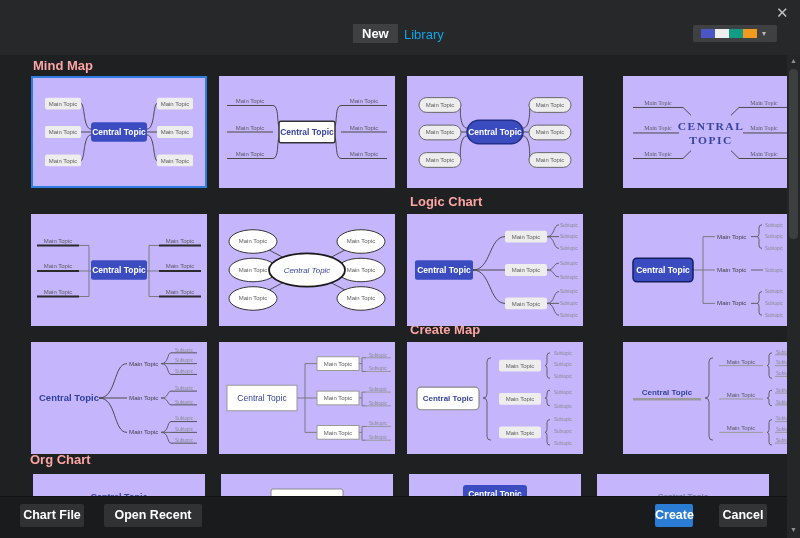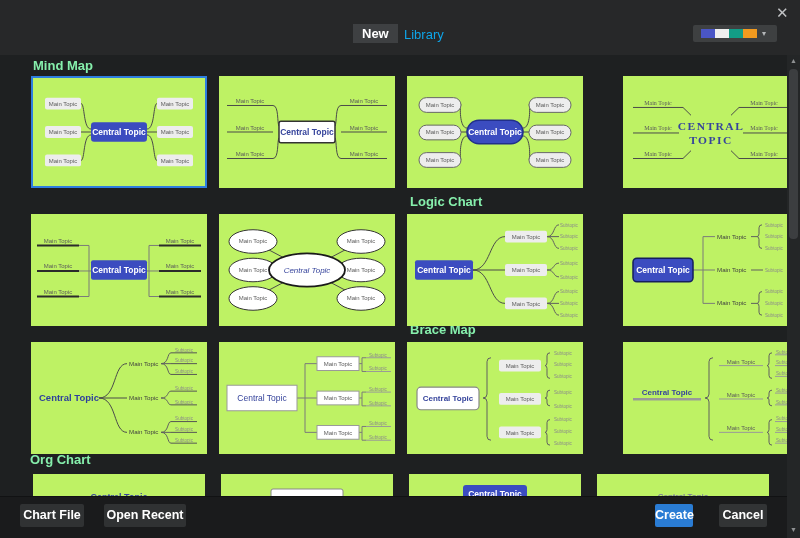--- a/index.html
+++ b/index.html
@@ -4,26 +4,26 @@
 <style>
   html,body{margin:0;padding:0}
   body{width:800px;height:538px;background:#1e2021;font-family:"Liberation Sans",sans-serif;position:relative;overflow:hidden}
   .header{position:absolute;top:0;left:0;right:0;height:55px;background:#272829}
   .tab-new{position:absolute;left:353px;top:24px;background:#3e4042;color:#fff;font-weight:bold;font-size:13px;padding:2px 9px;border-radius:0;cursor:pointer}
   .tab-library{position:absolute;left:404px;top:27px;color:#0ea5e9;font-size:13px;cursor:pointer}
   .close{position:absolute;left:776px;top:4px;color:#c0c2c4;font-size:15px;cursor:pointer}
   .palette{position:absolute;left:693px;top:25px;width:84px;height:17px;background:#3e4041;border-radius:2px;display:flex;align-items:center;padding-left:8px;box-sizing:border-box;cursor:pointer}
   .sw{width:14px;height:9px}
   .chev{color:#b5b7b9;font-size:8px;margin-left:5px;line-height:9px}
-  .sect{position:absolute;font-weight:bold;font-size:13px;color:#86efac}
+  .sect{position:absolute;font-weight:bold;font-size:13px;color:#fca5a5}
   #sect-mindmap{left:33px;top:58px}
   #sect-logic{left:410px;top:194px}
   #sect-brace{left:410px;top:322px}
   #sect-org{left:30px;top:452px}
-  .thumb{position:absolute;width:176px;height:112px;background:#bef264;border:2px solid transparent;box-sizing:border-box;cursor:pointer}
+  .thumb{position:absolute;width:176px;height:112px;background:#c4b5fd;border:2px solid transparent;box-sizing:border-box;cursor:pointer}
   .thumb.sel{border-color:#2d7ee0}
   .thumb.partial{width:172px;height:23px;border:none}
   .r1{top:76px}.r2{top:214px}.r3{top:342px}.r4{top:474px}
   .c1{left:31px}.c2{left:219px}.c3{left:407px}.c4{left:623px}
   .c1p{left:33px}.c2p{left:221px}.c3p{left:409px}.c4p{left:597px}
   .thumb svg{display:block;width:100%;height:100%}
   svg text{font-family:"Liberation Sans",sans-serif}
   .c{font-weight:bold;font-size:8.5px;fill:#fff;text-anchor:middle}
   .cn{fill:#36449c}
   .m{font-size:6px;fill:#5a5a5a;text-anchor:middle}
@@ -34,21 +34,21 @@
   .ln{stroke:#4a4a4a;fill:none;stroke-width:1}
   .lt{stroke:#7a7a7a;fill:none;stroke-width:1}
   .br{stroke:#5f5f5f;fill:none;stroke-width:1}
   .mb{fill:#ededed}
   .wb{fill:#fff;stroke:#999;stroke-width:1}
   .ul{stroke:#555;stroke-width:1}
   .ul2{stroke:#999;stroke-width:1}
   .footer{position:absolute;left:0;bottom:0;right:0;height:41px;background:#1a1b1c;border-top:1px solid #111213}
   .btn{position:absolute;top:504px;height:23px;line-height:23px;text-align:center;color:#fff;font-weight:bold;font-size:12.5px;background:#303233;border-radius:2px;cursor:pointer}
   #open-file{left:20px;width:64px}
-  #open-recent{left:104px;width:82px}
+  #open-recent{left:104px;width:98px}
   #create{left:655px;width:38px;background:#2a7cd4}
   #cancel{left:719px;width:48px;background:#323435}
   .sbar{position:absolute;right:0;top:55px;bottom:0;width:13px;background:#242627}
   .sarrow{position:absolute;left:0;width:13px;height:12px;color:#8e9092;font-size:7px;text-align:center;line-height:12px;cursor:pointer}
   .sarrow.up{top:0}.sarrow.down{bottom:2px}
   .sthumb{position:absolute;left:2px;top:14px;width:9px;height:170px;background:#3c3e40;border-radius:4px;cursor:grab}
 </style>
 </head>
 <body>
 
@@ -60,21 +60,21 @@
     <div class="sw" style="background: rgb(239, 239, 239);"></div>
     <div class="sw" style="background: rgb(18, 156, 134);"></div>
     <div class="sw" style="background: rgb(241, 154, 31);"></div>
     <div class="chev">▾</div>
   </div>
   <div class="close">✕</div>
 </div>
 
 <div class="sect" id="sect-mindmap">Mind Map</div>
 <div class="sect" id="sect-logic">Logic Chart</div>
-<div class="sect" id="sect-brace">Brace Map</div>
+<div class="sect" id="sect-brace">Create Map</div>
 <div class="sect" id="sect-org">Org Chart</div>
 
 <div class="thumb sel r1 c1">
  <svg viewBox="0 0 172 110" preserveAspectRatio="none">
   <g>
    <path class="ln" d="M58,52 C50,52 52,26 48,26"></path>
         <path class="ln" d="M58,55 H48"></path>
         <path class="ln" d="M58,58 C50,58 52,84 48,84"></path>
    <path class="ln" d="M114,52 C122,52 120,26 124,26"></path>
         <path class="ln" d="M114,55 H124"></path>

